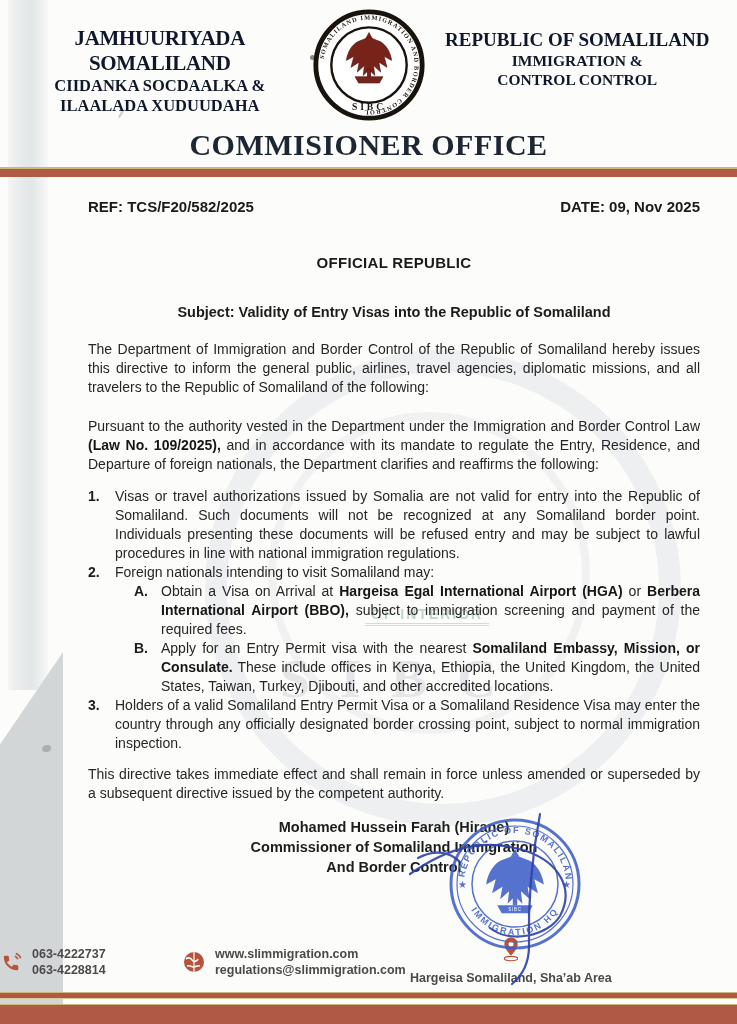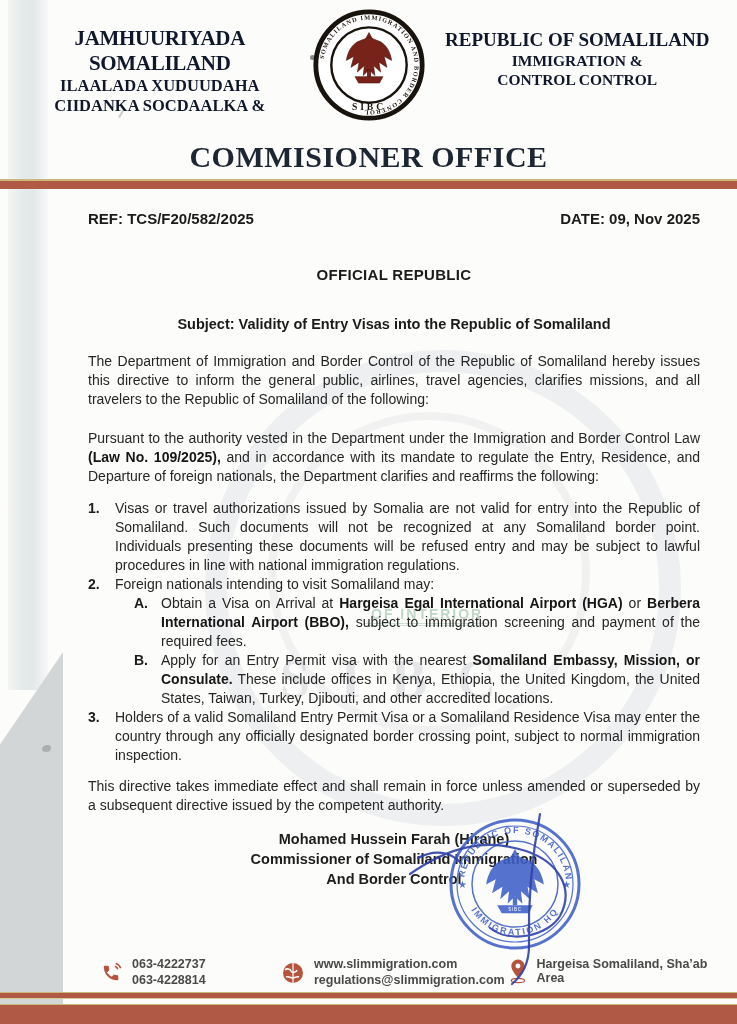--- a/index.html
+++ b/index.html
@@ -29,21 +29,21 @@
   .masthead{position:relative;display:flex;align-items:flex-start;padding:8px 12px 0 12px;z-index:1;}
   .mh-side{flex:1;text-align:center;font-family:"Liberation Serif",serif;font-weight:bold;color:#0f172a;}
   .mh-left{padding-top:18px;}
   .mh-right{padding-top:20px;}
   .mh-l1{font-size:21px;letter-spacing:-.3px;line-height:25px;}
   .mh-l2{font-size:16.5px;line-height:20px;}
   .mh-r1{font-size:19px;line-height:23px;}
   .mh-r2{font-size:15.5px;line-height:19px;}
   .mh-logo{flex:0 0 122px;display:flex;justify-content:center;}
   .office-title{position:relative;text-align:center;font-family:"Liberation Serif",serif;font-weight:bold;
-      font-size:30px;color:#1d2733;letter-spacing:.5px;margin-top:16px;z-index:1;}
+      font-size:30px;color:#1d2733;letter-spacing:.5px;margin-top:4px;z-index:1;}
   .divider-gold{height:2px;background:#cbb87c;margin-top:5px;position:relative;z-index:1;}
   .divider-red{height:8px;background:#b05a46;position:relative;z-index:1;}
 
   
   .content{position:relative;z-index:1;padding:0 37px 0 88px;}
   .meta{display:flex;justify-content:space-between;margin-top:21px;font-weight:bold;font-size:15px;color:#1b1b1b;}
   .doc-title{text-align:center;font-weight:bold;font-size:15px;margin-top:39px;letter-spacing:.3px;color:#1b1b1b;}
   .subject{text-align:center;font-weight:bold;font-size:14.5px;margin-top:33px;color:#1b1b1b;}
   .para{text-align:justify;font-size:14px;line-height:19px;margin:20px 0 0 0;}
   .olist{margin-top:13px;}
@@ -54,25 +54,25 @@
   .closing{margin-top:12px;}
   b{color:#161616;}
 
   .sig{margin-top:14px;text-align:center;font-weight:bold;font-size:14.5px;line-height:20px;color:#1d1d1d;}
 
   
   .stamp-overlay{position:absolute;left:388px;top:796px;z-index:3;pointer-events:none;}
 
   
   .footer{position:absolute;left:0;right:0;bottom:36px;display:flex;align-items:center;
-      padding-left:100px;font-size:12.5px;font-weight:bold;color:#4a4a4a;z-index:2;}
+      font-size:12.5px;font-weight:bold;color:#4a4a4a;z-index:2;}
   .fb{display:flex;align-items:center;gap:9px;}
   .fb-phone{width:182px;}
   .fb-web{width:228px;}
-  .fb-addr{align-self:flex-end;padding-bottom:3px;}
+  .fb-addr{align-self:flex-end;padding-bottom:3px;flex-direction:column;}
   .fb-lines{display:flex;flex-direction:column;gap:3px;line-height:13px;}
 
   .bar-thin{position:absolute;left:0;right:0;bottom:25px;height:5px;background:#b05a46;
       border-top:1px solid #cbb87c;border-bottom:1px solid #d9cb96;z-index:2;}
   .bar-thick{position:absolute;left:0;right:0;bottom:0;height:19px;background:#b05a46;
       border-top:1px solid #cbb87c;z-index:2;}
 </style>
 </head>
 <body>
 
@@ -85,22 +85,22 @@
   <div class="speck3"></div>
 
   <div class="wm-ring"></div>
   <div class="wm-ring2"></div>
   <div class="wm-abbr">SIBC</div>
   <div class="wm-underprint">OF INTERIOR</div>
 
   <header class="masthead">
     <div class="mh-side mh-left">
       <div class="mh-l1">JAMHUURIYADA SOMALILAND</div>
+      <div class="mh-l2">CIIDANKA SOCDAALKA &amp;</div>
       <div class="mh-l2">ILAALADA XUDUUDAHA</div>
-      <div class="mh-l2">CIIDANKA SOCDAALKA &amp;</div>
     </div>
 
     <div class="mh-logo">
       <svg width="118" height="116" viewBox="0 0 120 120">
         <circle cx="60" cy="59" r="55" fill="#ffffff" stroke="#19130e" stroke-width="5"></circle>
         <circle cx="60" cy="59" r="39" fill="#ffffff" stroke="#19130e" stroke-width="2.5"></circle>
         <defs>
           <path id="logoRing" d="M 13,59 A 47,47 0 1 1 107,59 A 47,47 0 1 1 13,59"></path>
         </defs>
         <text font-size="6.6" font-weight="bold" letter-spacing="1.1" fill="#2a2118" font-family="Liberation Serif,serif">
@@ -129,21 +129,21 @@
 
   <main class="content">
     <div class="meta">
       <span>REF: TCS/F20/582/2025</span>
       <span>DATE: 09, Nov 2025</span>
     </div>
 
     <div class="doc-title">OFFICIAL REPUBLIC</div>
     <div class="subject">Subject: Validity of Entry Visas into the Republic of Somaliland</div>
 
-    <p class="para">The Department of Immigration and Border Control of the Republic of Somaliland hereby issues this directive to inform the general public, airlines, travel agencies, clarifies missions, and all travelers to the Republic of Somaliland of the following:</p>
+    <p class="para">The Department of Immigration and Border Control of the Republic of Somaliland hereby issues this directive to inform the general public, airlines, travel agencies, diplomatic missions, and all travelers to the Republic of Somaliland of the following:</p>
 
     <p class="para"><span>Pursuant to the authority vested in the Department under the Immigration and Border Control Law </span><b>(Law No. 109/2025),</b><span> and in accordance with its mandate to regulate the Entry, Residence, and Departure of foreign nationals, the Department clarifies and reaffirms the following:</span></p>
 
     <div class="olist">
       <div class="li">
         <span class="num">1.</span>
         <span class="litext">Visas or travel authorizations issued by Somalia are not valid for entry into the Republic of Somaliland. Such documents will not be recognized at any Somaliland border point. Individuals presenting these documents will be refused entry and may be subject to lawful procedures in line with national immigration regulations.</span>
       </div>
       <div class="li">
         <span class="num">2.</span>

